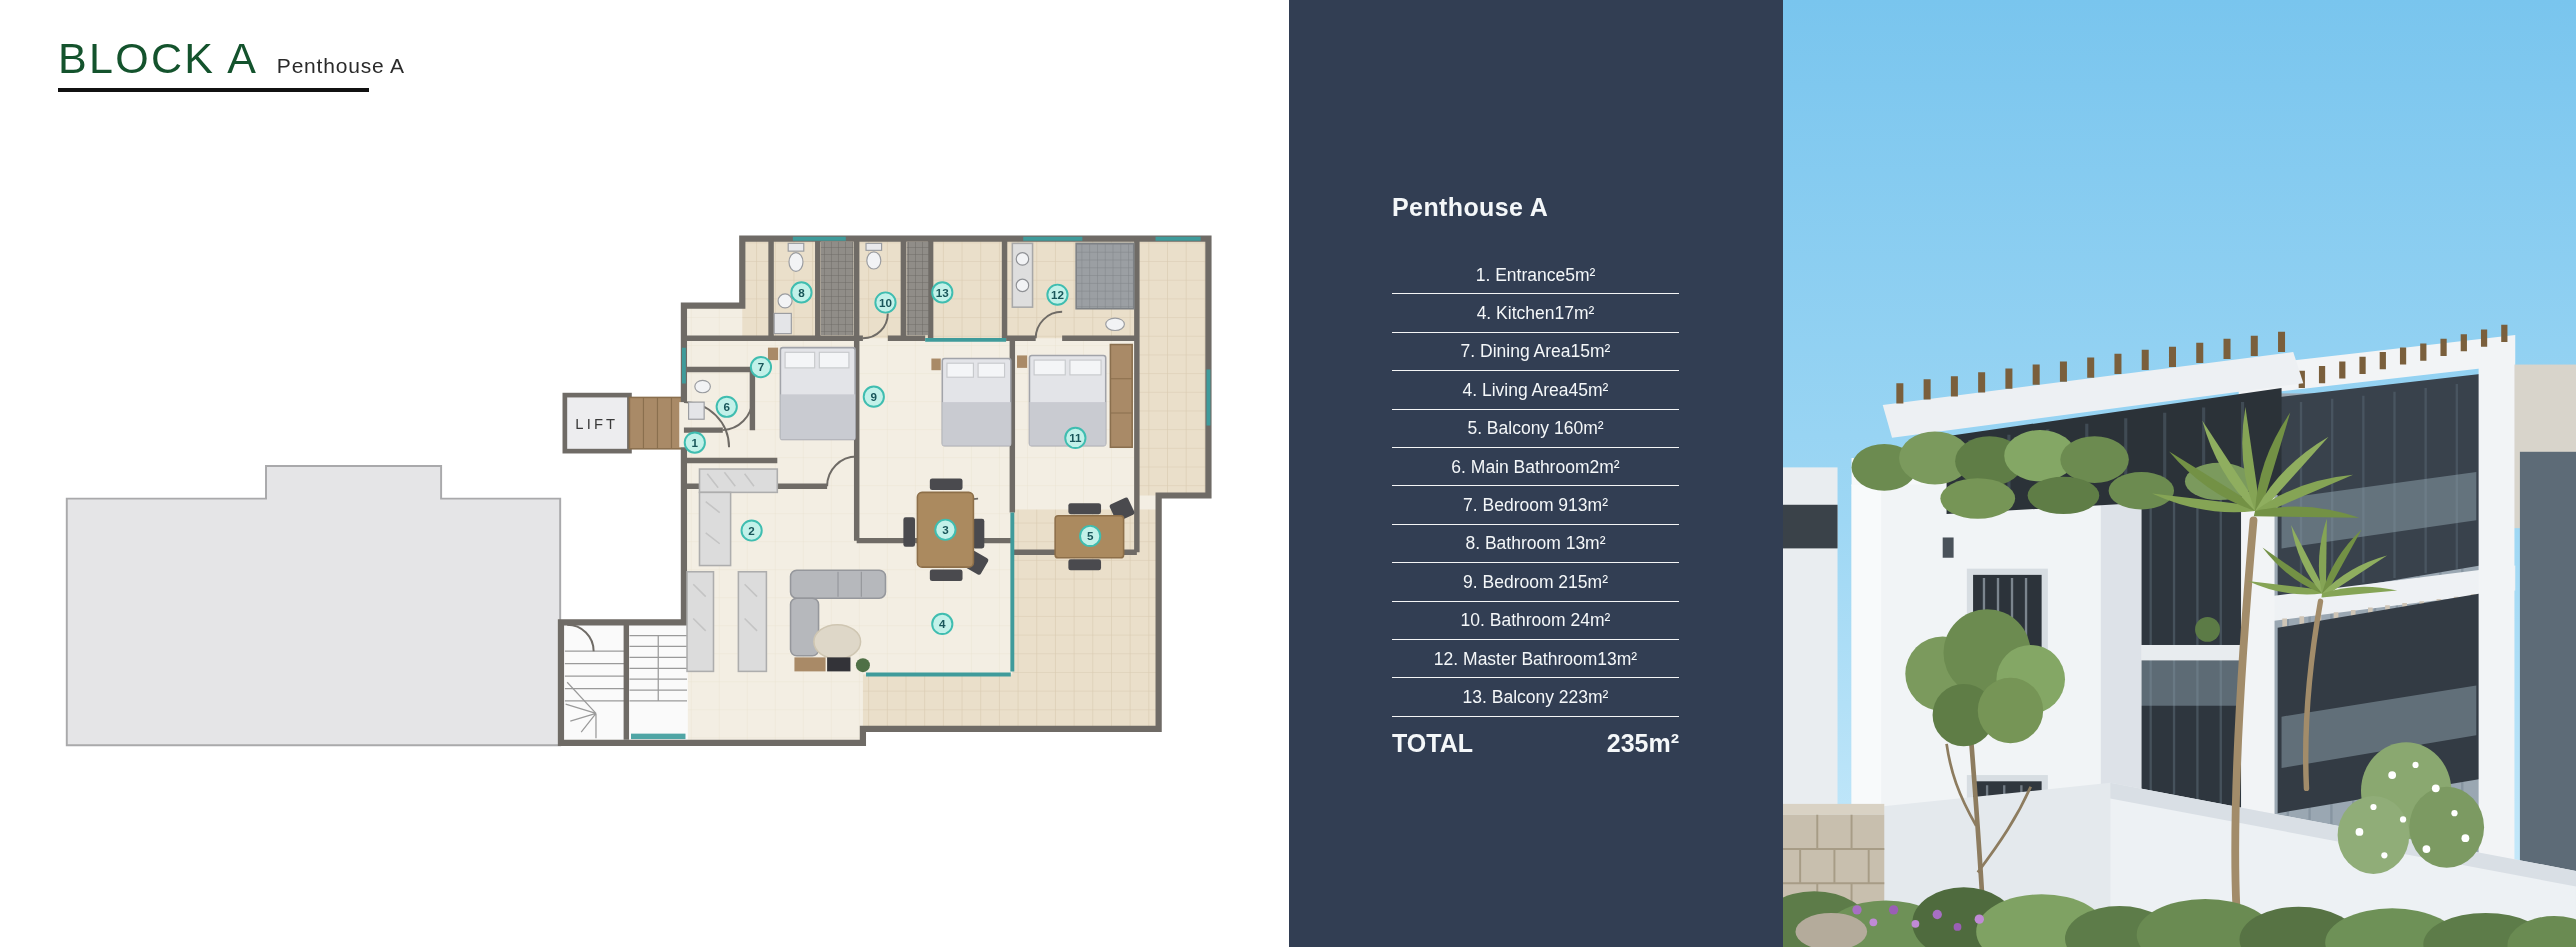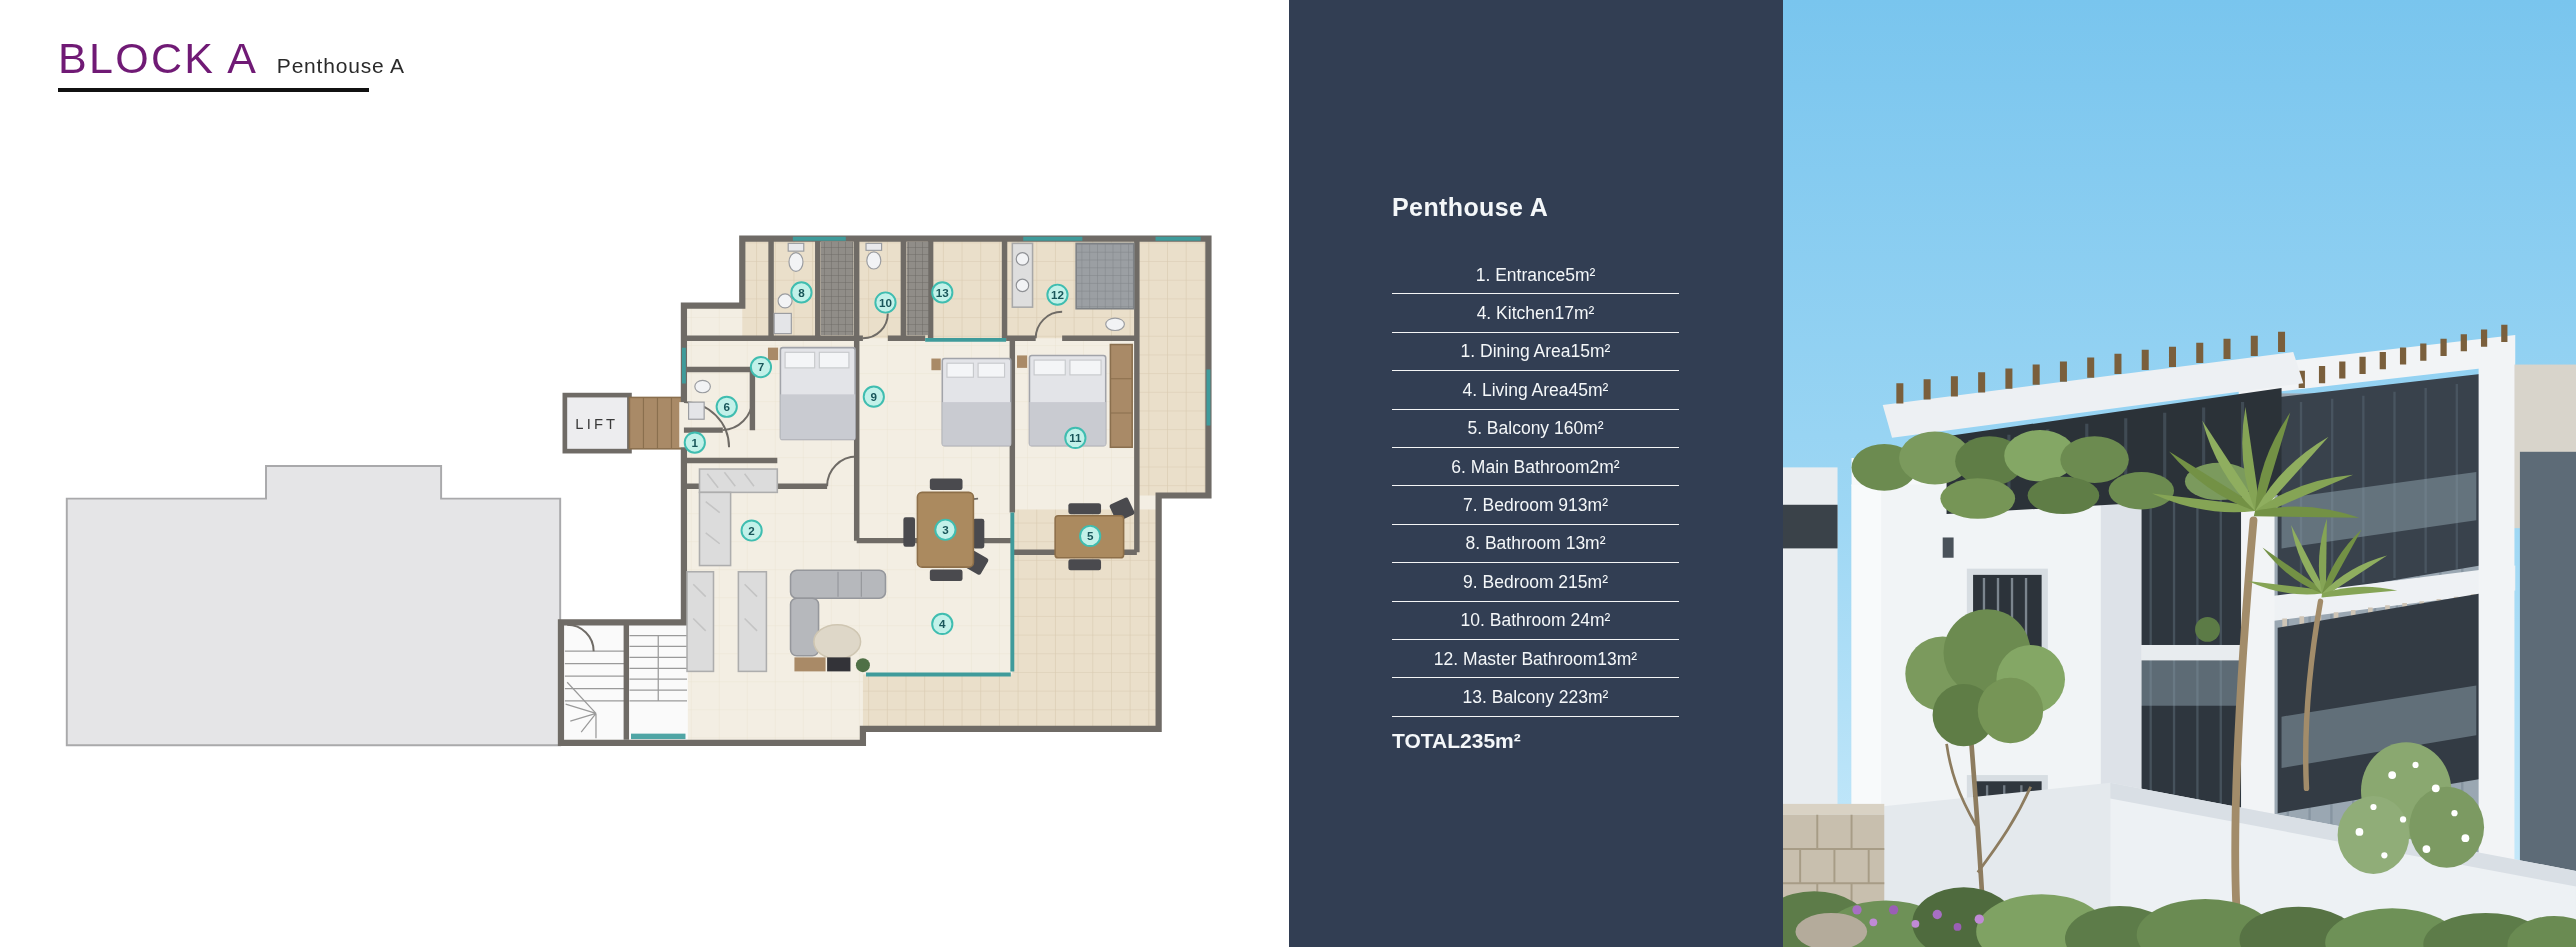--- a/index.html
+++ b/index.html
@@ -3,21 +3,21 @@
 <meta charset="utf-8">
 <style>
   * { margin:0; padding:0; box-sizing:border-box; }
   html,body { width:2576px; height:948px; background:#ffffff; overflow:hidden;
               font-family:"Liberation Sans", sans-serif; }
   .page { position:relative; width:2576px; height:948px; background:#ffffff; }
 
   
   .header { position:absolute; left:58px; top:34px; }
   .title-line { display:flex; align-items:baseline; white-space:nowrap; }
-  .block-title { font-size:43px; font-weight:500; letter-spacing:2.3px; color:#701a75; }
+  .block-title { font-size:43px; font-weight:500; letter-spacing:2.3px; color:#14532d; }
   .block-subtitle { font-size:21px; font-weight:400; letter-spacing:0.8px; color:#2a2a2a; margin-left:18.7px; }
   .title-rule { position:absolute; left:58px; top:88px; width:311px; height:3.9px; background:#111; }
 
   
   .plan-wrap { position:absolute; left:47px; top:206px; width:1168px; height:572px; }
   .plan-wrap svg { width:100%; height:100%; display:block; }
   .wall { stroke:#6f6b66; fill:none; }
   .glass { stroke:#3f9b9b; stroke-width:5; fill:none; }
   .arc { stroke:#6f6b66; stroke-width:2.5; fill:none; }
   .marble { fill:#dcdcdc; stroke:#adadad; stroke-width:2; }
@@ -30,22 +30,22 @@
 
   
   .panel { position:absolute; left:1289px; top:0; width:494px; height:948px; background:#323e53; }
   .panel-inner { position:absolute; left:103px; top:193px; width:287px; color:#f4f7f9; }
   .panel-heading { font-size:25px; font-weight:bold; letter-spacing:0.4px; }
   .area-table { margin-top:34px; }
   .area-row { display:flex; justify-content:center; align-items:baseline;
               font-size:17.5px; padding:8.6px 0 7.8px 0;
               border-bottom:1.6px solid rgba(255,255,255,0.95); }
   .area-row .val { text-align:right; }
-  .total-row { display:flex; align-items:baseline;
-               font-size:21px; font-weight:bold; padding-top:12.5px; }
+  .total-row { display:flex; justify-content:space-between; align-items:baseline;
+               font-size:25px; font-weight:bold; padding-top:12.5px; }
 
   
   .photo-wrap { position:absolute; left:1783px; top:0; width:793px; height:948px; }
   .photo-wrap svg { width:100%; height:100%; display:block; }
 </style>
 </head>
 <body>
 
 <div class="page">
 
@@ -284,21 +284,21 @@
     <span class="lbl">1. Entrance</span>
     <span class="val">5m²</span>
   </div>
 
   <div class="area-row">
     <span class="lbl">4. Kitchen</span>
     <span class="val">17m²</span>
   </div>
 
   <div class="area-row">
-    <span class="lbl">1. Dining Area</span>
+    <span class="lbl">7. Dining Area</span>
     <span class="val">15m²</span>
   </div>
 
   <div class="area-row">
     <span class="lbl">4. Living Area</span>
     <span class="val">45m²</span>
   </div>
 
   <div class="area-row">
     <span class="lbl">5. Balcony 1</span>

